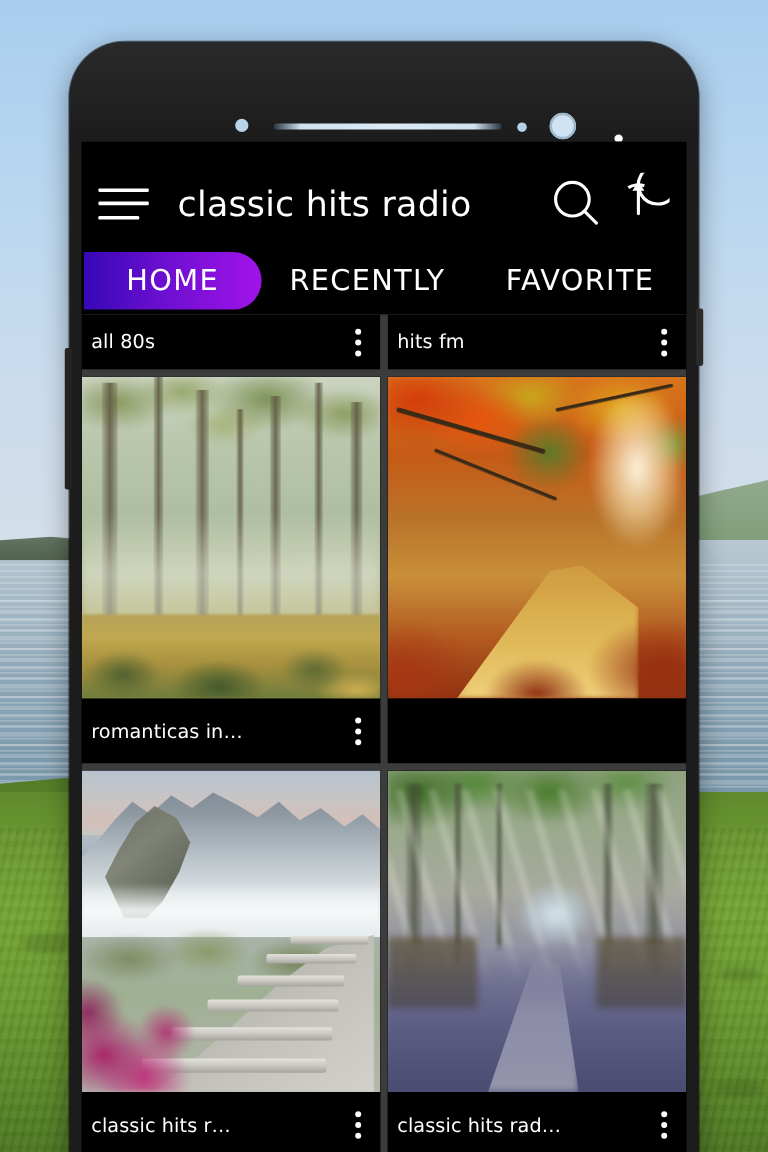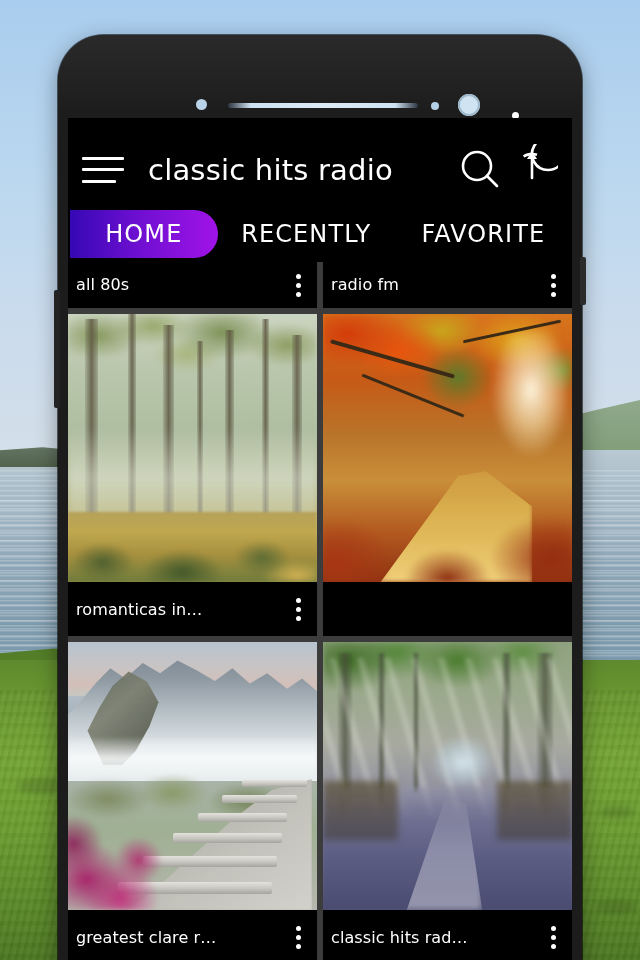--- a/index.html
+++ b/index.html
@@ -437,21 +437,21 @@
             <div class="card-title">all 80s</div>
             <div class="kebab">
                 <span></span>
                 <span></span>
                 <span></span>
               </div>
           </div>
         </div>
         <div class="card row-partial">
           <div class="card-label">
-            <div class="card-title">radio fm</div>
+            <div class="card-title">hits fm</div>
             <div class="kebab">
                 <span></span>
                 <span></span>
                 <span></span>
               </div>
           </div>
         </div>
 
         <div class="card">
           <div class="card-img">
@@ -505,21 +505,21 @@
               <div class="mt-step" style="right:4%;  bottom:46%; width:26%; height:7px;"></div>
               <div class="mt-step" style="right:8%;  bottom:40%; width:30%; height:8px;"></div>
               <div class="mt-step" style="right:12%; bottom:33%; width:36%; height:9px;"></div>
               <div class="mt-step" style="right:14%; bottom:25%; width:44%; height:10px;"></div>
               <div class="mt-step" style="right:16%; bottom:16%; width:54%; height:11px;"></div>
               <div class="mt-step" style="right:18%; bottom:6%;  width:62%; height:12px;"></div>
               <div class="mt-flowers"></div>
             </div>
           </div>
           <div class="card-label">
-            <div class="card-title">greatest clare r…</div>
+            <div class="card-title">classic hits r…</div>
             <div class="kebab">
                 <span></span>
                 <span></span>
                 <span></span>
               </div>
           </div>
         </div>
 
         <div class="card">
           <div class="card-img">

